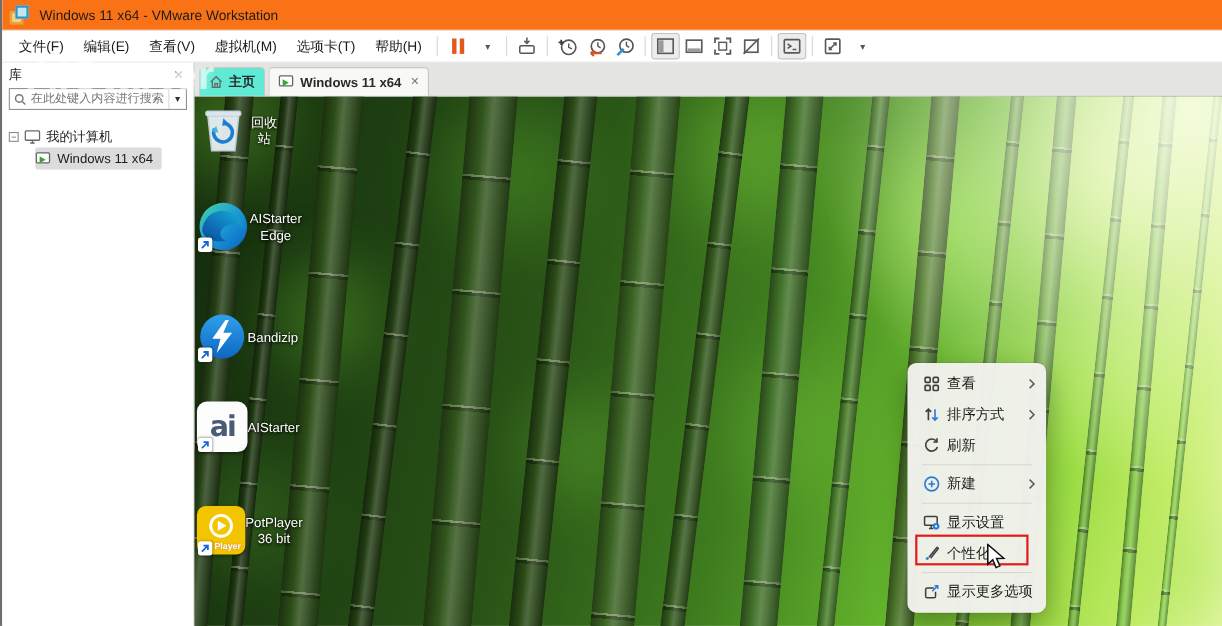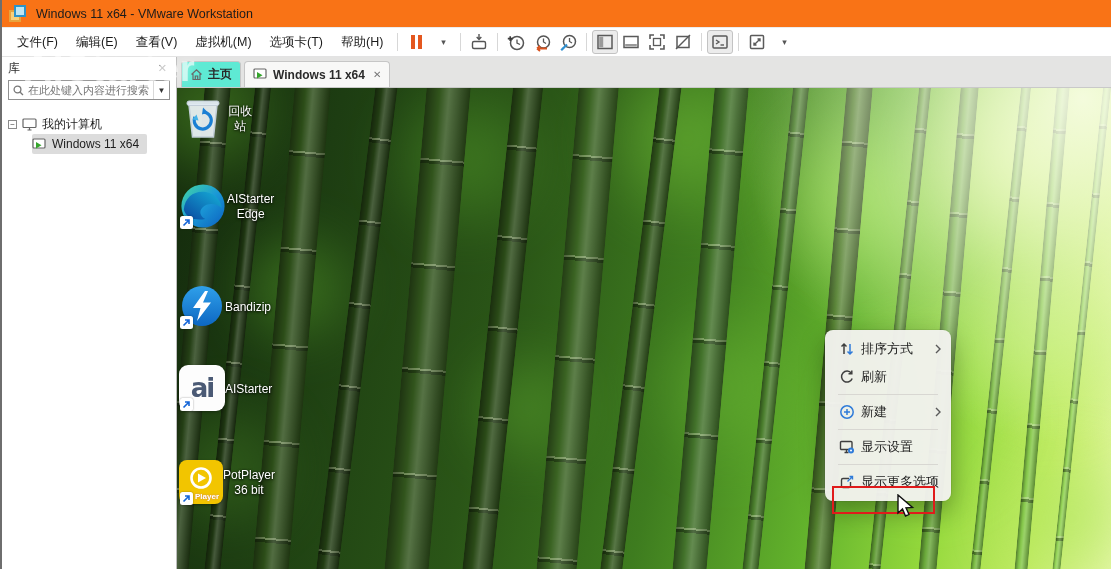--- a/index.html
+++ b/index.html
@@ -372,20 +372,38 @@
                 <path d="M1.5 7.5 L6.5 2.5 M3 2 L7 2 L7 6" fill="none" stroke="#1565d8" stroke-width="1.6"></path>
               </svg>
             </span>
           <span class="lbl">PotPlayer 36 bit</span>
         </div>
 
         <div class="ctx">
           <div class="ctx-row">
             <span class="ctx-ic">
                 <svg width="16" height="16" viewBox="0 0 16 16">
+                  <g fill="none" stroke="#3f3f3f" stroke-width="1.5">
+                    <rect x="2" y="2" width="4.6" height="4.6" rx="1"></rect>
+                    <rect x="9.4" y="2" width="4.6" height="4.6" rx="1"></rect>
+                    <rect x="2" y="9.4" width="4.6" height="4.6" rx="1"></rect>
+                    <rect x="9.4" y="9.4" width="4.6" height="4.6" rx="1"></rect>
+                  </g>
+                </svg>
+              </span>
+            <span class="ctx-lab">查看</span>
+            <span class="ctx-chev">
+                <svg width="6" height="10" viewBox="0 0 6 10">
+                  <path d="M1 1 L5 5 L1 9" fill="none" stroke="#5a5a5a" stroke-width="1.4"></path>
+                </svg>
+              </span>
+          </div>
+          <div class="ctx-row">
+            <span class="ctx-ic">
+                <svg width="16" height="16" viewBox="0 0 16 16">
                   <path d="M5 13 L5 3 M2.5 5.5 L5 3 L7.5 5.5" fill="none" stroke="#3f3f3f" stroke-width="1.5"></path>
                   <path d="M11 3 L11 13 M8.5 10.5 L11 13 L13.5 10.5" fill="none" stroke="#2f7bd9" stroke-width="1.5"></path>
                 </svg>
               </span>
             <span class="ctx-lab">排序方式</span>
             <span class="ctx-chev">
                 <svg width="6" height="10" viewBox="0 0 6 10">
                   <path d="M1 1 L5 5 L1 9" fill="none" stroke="#5a5a5a" stroke-width="1.4"></path>
                 </svg>
               </span>
@@ -421,20 +439,30 @@
                 <svg width="16" height="16" viewBox="0 0 16 16">
                   <rect x="1.5" y="2.5" width="11.5" height="8" rx="1" fill="none" stroke="#3f3f3f" stroke-width="1.4"></rect>
                   <path d="M5.5 13.5 L9.5 13.5 M7.5 10.5 L7.5 13.5" stroke="#3f3f3f" stroke-width="1.4"></path>
                   <circle cx="12" cy="11.5" r="3" fill="#2f7bd9"></circle>
                   <circle cx="12" cy="11.5" r="1" fill="#fff"></circle>
                 </svg>
               </span>
             <span class="ctx-lab">显示设置</span>
             <span class="ctx-chev"></span>
           </div>
+          <div class="ctx-row">
+            <span class="ctx-ic">
+                <svg width="16" height="16" viewBox="0 0 16 16">
+                  <path d="M2.5 13.5 C3 11.5 4 11 5 11.8 C6 12.6 5.5 13.8 3.8 14 Z" fill="#2f7bd9"></path>
+                  <path d="M5.5 11.5 L12.5 3 C13.2 2.2 14.3 3 13.8 3.9 L7 12.5" fill="none" stroke="#3f3f3f" stroke-width="1.4"></path>
+                </svg>
+              </span>
+            <span class="ctx-lab">个性化</span>
+            <span class="ctx-chev"></span>
+          </div>
           <div class="ctx-sep"></div>
           <div class="ctx-row">
             <span class="ctx-ic">
                 <svg width="16" height="16" viewBox="0 0 16 16">
                   <path d="M10 4.5 L4 4.5 C3 4.5 2.5 5 2.5 6 L2.5 12 C2.5 13 3 13.5 4 13.5 L10 13.5 C11 13.5 11.5 13 11.5 12 L11.5 8" fill="none" stroke="#3f3f3f" stroke-width="1.4"></path>
                   <path d="M8.5 7.5 L13.5 2.5 M10.5 2.5 L13.5 2.5 L13.5 5.5" fill="none" stroke="#2f7bd9" stroke-width="1.4"></path>
                 </svg>
               </span>
             <span class="ctx-lab">显示更多选项</span>
             <span class="ctx-chev"></span>

